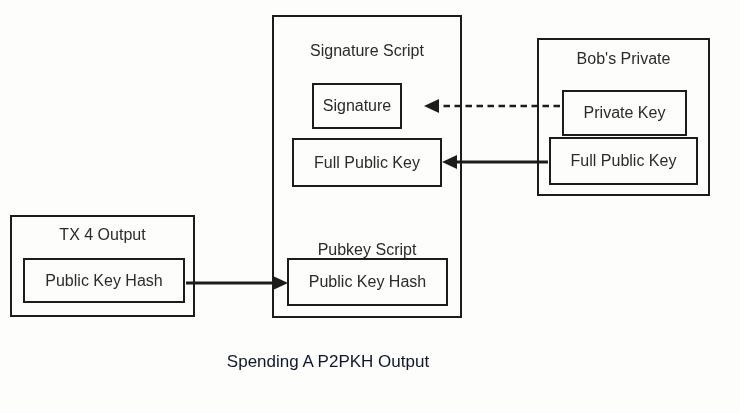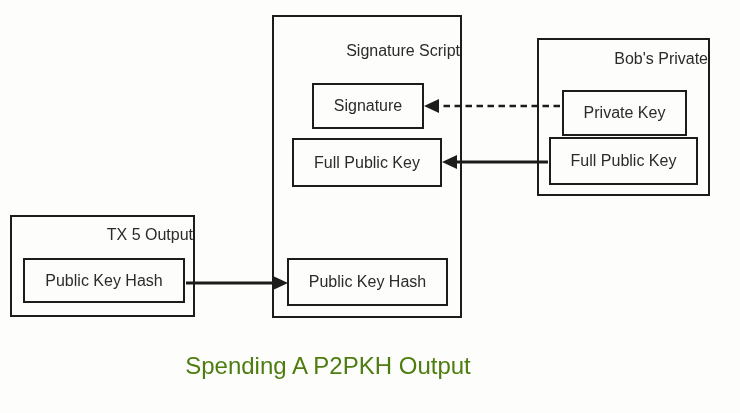--- a/index.html
+++ b/index.html
@@ -30,52 +30,53 @@
     display: flex;
     align-items: center;
     justify-content: center;
     font-size: 16px;
     white-space: nowrap;
   }
   .box-title {
     position: absolute;
     left: 0;
     width: 100%;
-    text-align: right;
+    text-align: center;
     font-size: 16px;
     white-space: nowrap;
   }
   #arrow-layer {
     position: absolute;
     left: 0;
     top: 0;
     width: 740px;
     height: 413px;
     pointer-events: none;
   }
   .caption {
     position: absolute;
     left: 0;
     top: 352px;
     width: 656px;
     text-align: center;
-    font-size: 24px;
-    color: #4d7c0f;
+    font-size: 17px;
+    color: #0f172a;
   }
 </style>
 </head>
 <body>
 
 <div id="canvas">
 
   <div class="outer-box" style="left:272px; top:15px; width:190px; height:303px;">
     <div class="box-title" style="top:25px;">Signature Script</div>
+    <div class="box-title" style="top:224px;">Pubkey Script</div>
   </div>
 
-  <div class="inner-box" style="left:312px; top:83px; width:112px; height:46px;text-align:right;">
+  <div class="inner-box" style="left:312px; top:83px; width:90px; height:46px;text-align:right;">
     <span>Signature</span>
   </div>
 
   <div class="inner-box" style="left:292px; top:138px; width:150px; height:49px;">
     <span>Full Public Key</span>
   </div>
 
   <div class="inner-box" style="left:287px; top:258px; width:161px; height:48px;">
     <span>Public Key Hash</span>
   </div>
@@ -86,21 +87,21 @@
 
   <div class="inner-box" style="left:562px; top:82px; width:125px; height:46px;margin-top:8px;">
     <span>Private Key</span>
   </div>
 
   <div class="inner-box" style="left:549px; top:137px; width:149px; height:48px;">
     <span>Full Public Key</span>
   </div>
 
   <div class="outer-box" style="left:10px; top:215px; width:185px; height:102px;">
-    <div class="box-title" style="top:9px;">TX 5 Output</div>
+    <div class="box-title" style="top:9px;">TX 4 Output</div>
   </div>
 
   <div class="inner-box" style="left:23px; top:258px; width:162px; height:45px;">
     <span>Public Key Hash</span>
   </div>
 
   <svg id="arrow-layer" viewBox="0 0 740 413" xmlns="http://www.w3.org/2000/svg">
 
     <g>
       <line x1="560" y1="106" x2="437" y2="106" stroke="#1c1c1a" stroke-width="2.6" stroke-dasharray="6.5 4.5"></line>

